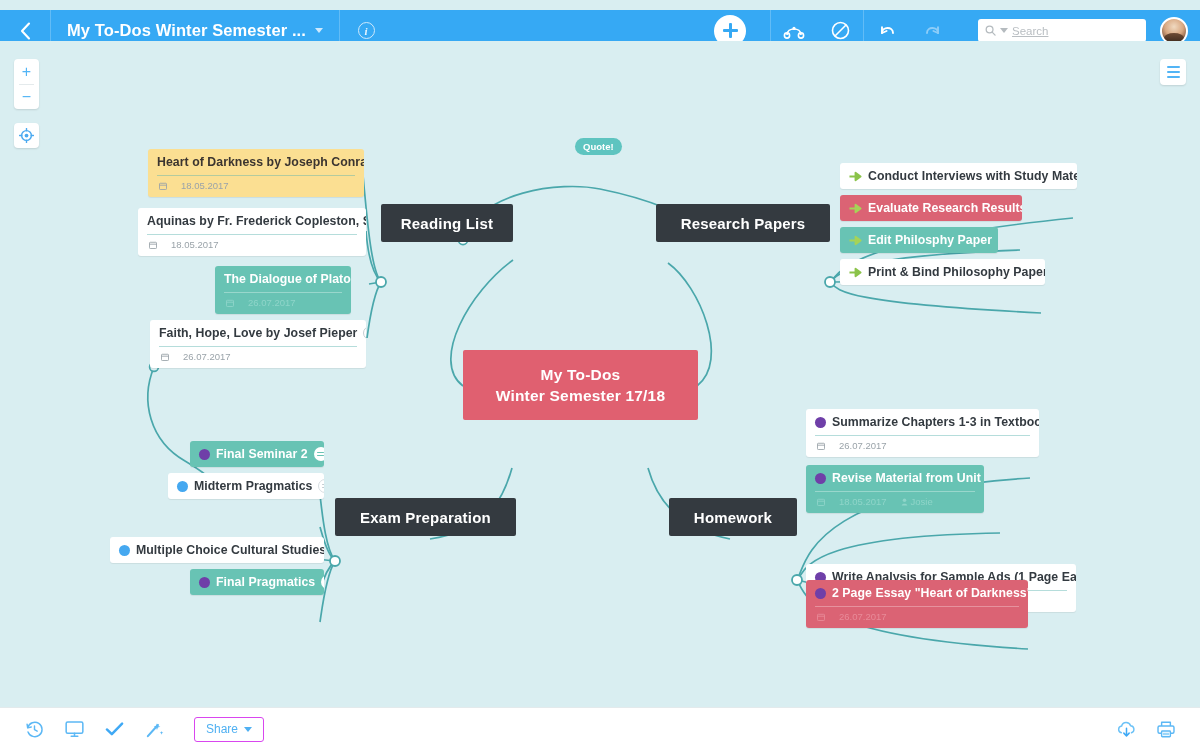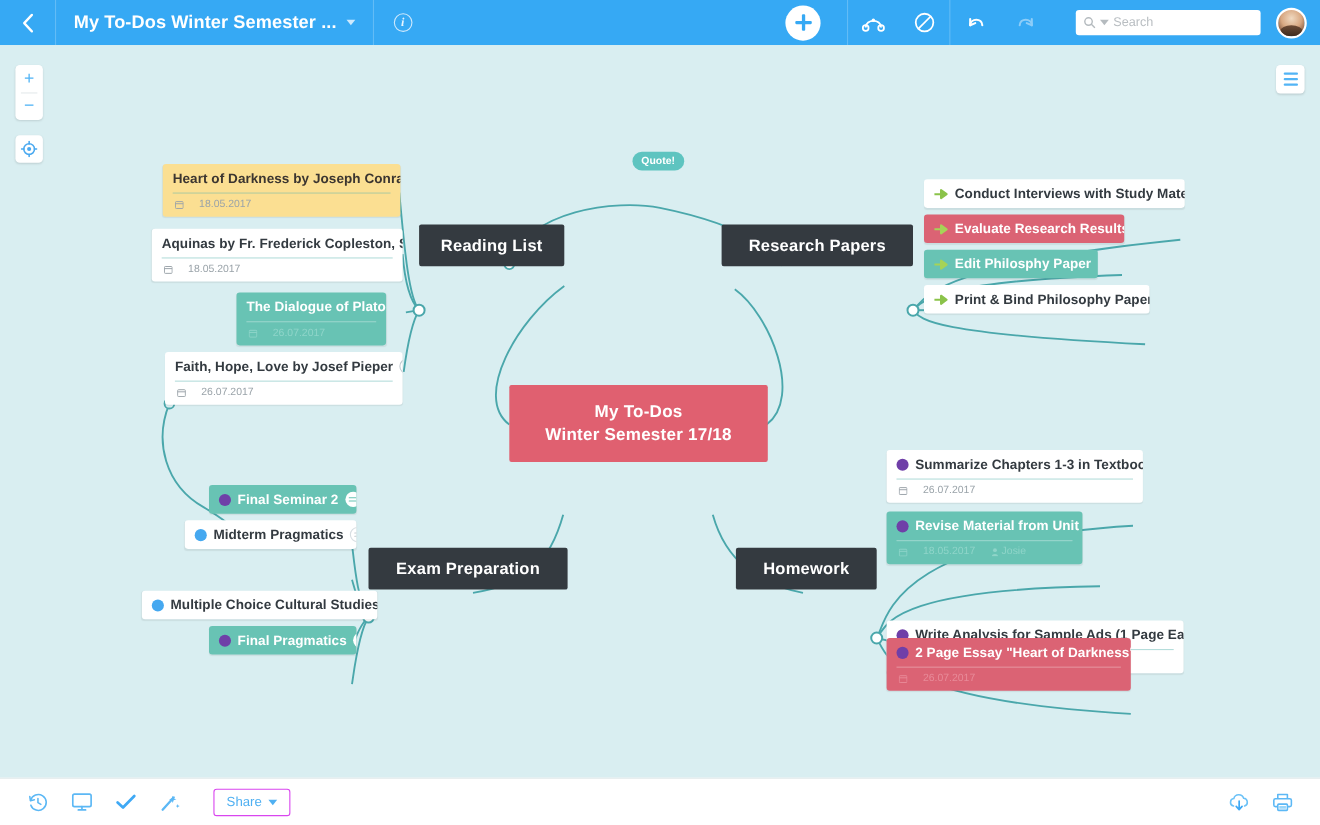--- a/index.html
+++ b/index.html
@@ -5,21 +5,21 @@
   * { box-sizing: border-box; margin: 0; padding: 0; }
   html, body {
     width: 1200px; height: 750px;
     font-family: "Liberation Sans", sans-serif;
     overflow: hidden; background: #d9eef1;
   }
   #app { position: relative; width: 1200px; height: 750px; }
 
   
   #topbar {
-    position: absolute; top: 0; left: 0; width: 1200px; height: 41px;
+    position: absolute; top: 10px; left: 0; width: 1200px; height: 41px;
     background: #36a9f4; display: flex; align-items: center;
   }
   .tb-sep { width: 1px; height: 41px; background: rgba(255,255,255,0.22); }
   .tb-btn {
     height: 41px; display: flex; align-items: center; justify-content: center;
     color: #fff; cursor: pointer;
   }
   #back-btn { width: 50px; font-size: 19px; }
   #doc-title-wrap {
     display: flex; align-items: center; gap: 9px;
@@ -54,21 +54,21 @@
   }
   #add-btn .plus::before { left: 6px; top: 0; width: 3px; height: 15px; }
   #add-btn .plus::after { top: 6px; left: 0; height: 3px; width: 15px; }
   .tool-group { display: flex; align-items: center; height: 41px; }
   .tool-ico { width: 46px; height: 41px; display:flex; align-items:center; justify-content:center; cursor:pointer; }
   #search-box {
     width: 168px; height: 23px; background: #fff; border-radius: 3px;
     display: flex; align-items: center; padding: 0 7px; gap: 4px;
     margin-left: 22px;
   }
-  #search-text { font-size: 11.5px; color: #b9bec2; }
+  #search-text { font-size: 11.5px; color: #b9bec2; text-decoration: underline; }
   #avatar {
     width: 28px; height: 28px; border-radius: 50%; margin: 0 12px 0 14px;
     background: radial-gradient(circle at 50% 32%, #f0d9c0 0%, #d8a882 45%, #8a5f45 75%, #4a3326 100%);
     border: 2px solid #fff; flex: 0 0 auto; cursor: pointer; overflow: hidden;
     position: relative;
   }
   #avatar::after {
     content: ""; position: absolute; left: 2px; right: 2px; bottom: 0; height: 10px;
     background: linear-gradient(to bottom, #6e4b35, #3d2a1e); border-radius: 50% 50% 0 0;
   }
@@ -482,21 +482,21 @@
         <span class="dot blue"></span>
         <span class="card-title">Midterm Pragmatics</span>
         <span class="note-ico ghost">
             <i></i>
             <i></i>
           </span>
       </div>
     </div>
 
 
-    <div class="node card white" style="left:110px; top:496px; width:214px;margin-left:19px;">
+    <div class="node card white" style="left:110px; top:496px; width:214px;">
       <div class="card-row">
         <span class="dot blue"></span>
         <span class="card-title">Multiple Choice Cultural Studies</span>
 
       </div>
     </div>
 
     <div class="node card teal" style="left:190px; top:528px; width:134px;">
       <div class="card-row">
         <span class="dot purple"></span>

